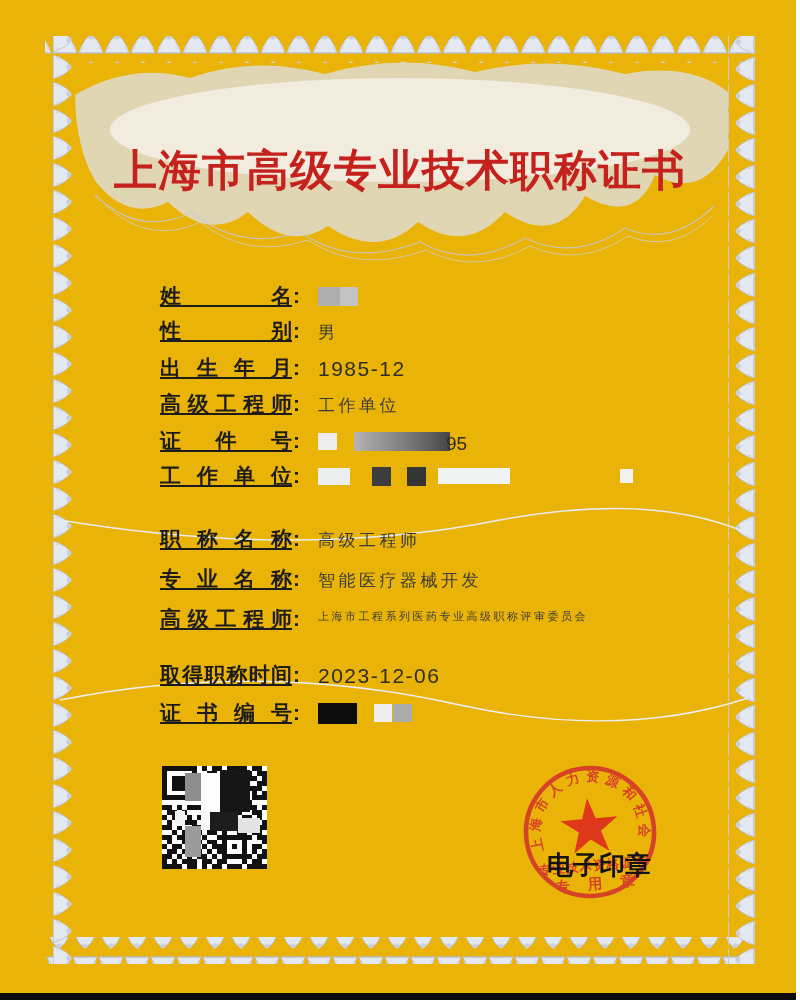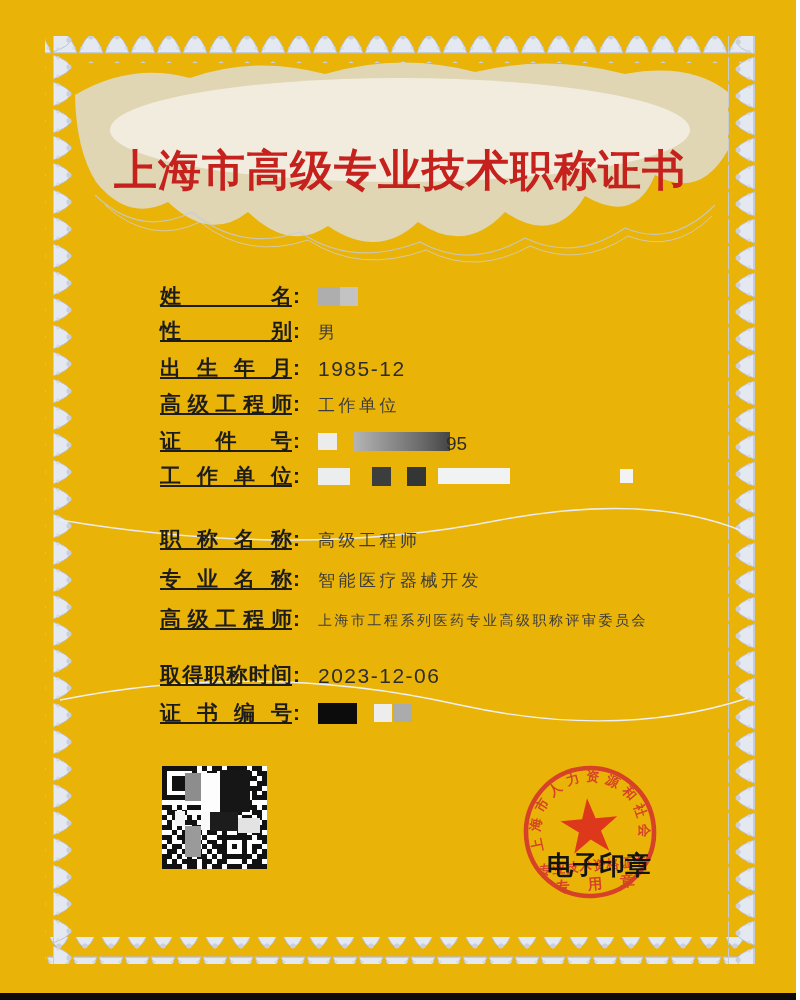--- a/index.html
+++ b/index.html
@@ -24,21 +24,21 @@
   .lab{
     display:inline-block;width:132px;font-size:21px;font-weight:700;color:#1c1c1c;
     text-align:justify;text-align-last:justify;line-height:22px;white-space:nowrap;text-decoration:underline;
   }
   .colon{font-size:21px;font-weight:700;color:#1c1c1c;line-height:22px;margin-left:1px;}
   .val{
     margin-left:18px;font-family:"DejaVu Serif",serif;font-size:17px;color:#3c3c3c;
     letter-spacing:3.5px;line-height:24px;
   }
   .val.num{font-family:"Liberation Sans",sans-serif;font-size:21px;color:#2d2d2d;letter-spacing:1.5px;line-height:23px;}
-  .val.wrap{width:352px;font-size:14px;letter-spacing:2.5px;line-height:29px;margin-top:-2px;}
+  .val.wrap{width:352px;font-size:11px;letter-spacing:2.5px;line-height:22px;margin-top:-2px;}
   .blkrow{margin-left:18px;display:flex;align-items:center;height:22px;}
   .blk{display:inline-block;height:19px;}
   .blk.name{width:40px;background:linear-gradient(90deg,#aeaeae 55%,#c3c3c3 55%);}
   .blk.idlight{width:19px;height:17px;background:#ececec;margin-right:17px;}
   .blk.idgrad{width:96px;background:linear-gradient(90deg,#b4b4b4,#8a8a8a 40%,#6b6b6b 70%,#454545);}
   .idsuffix{font-size:19px;color:#2d2d2d;margin-left:-4px;margin-top:6px;font-family:"Liberation Sans",sans-serif;}
   .blk.wk1{width:32px;height:17px;background:#eceded;}
   .blk.wk2{width:19px;background:#3c3e3d;margin-left:22px;}
   .blk.wk3{width:19px;background:#343636;margin-left:16px;}
   .blk.wk4{width:72px;height:16px;background:#f1f2f2;margin-left:12px;}

